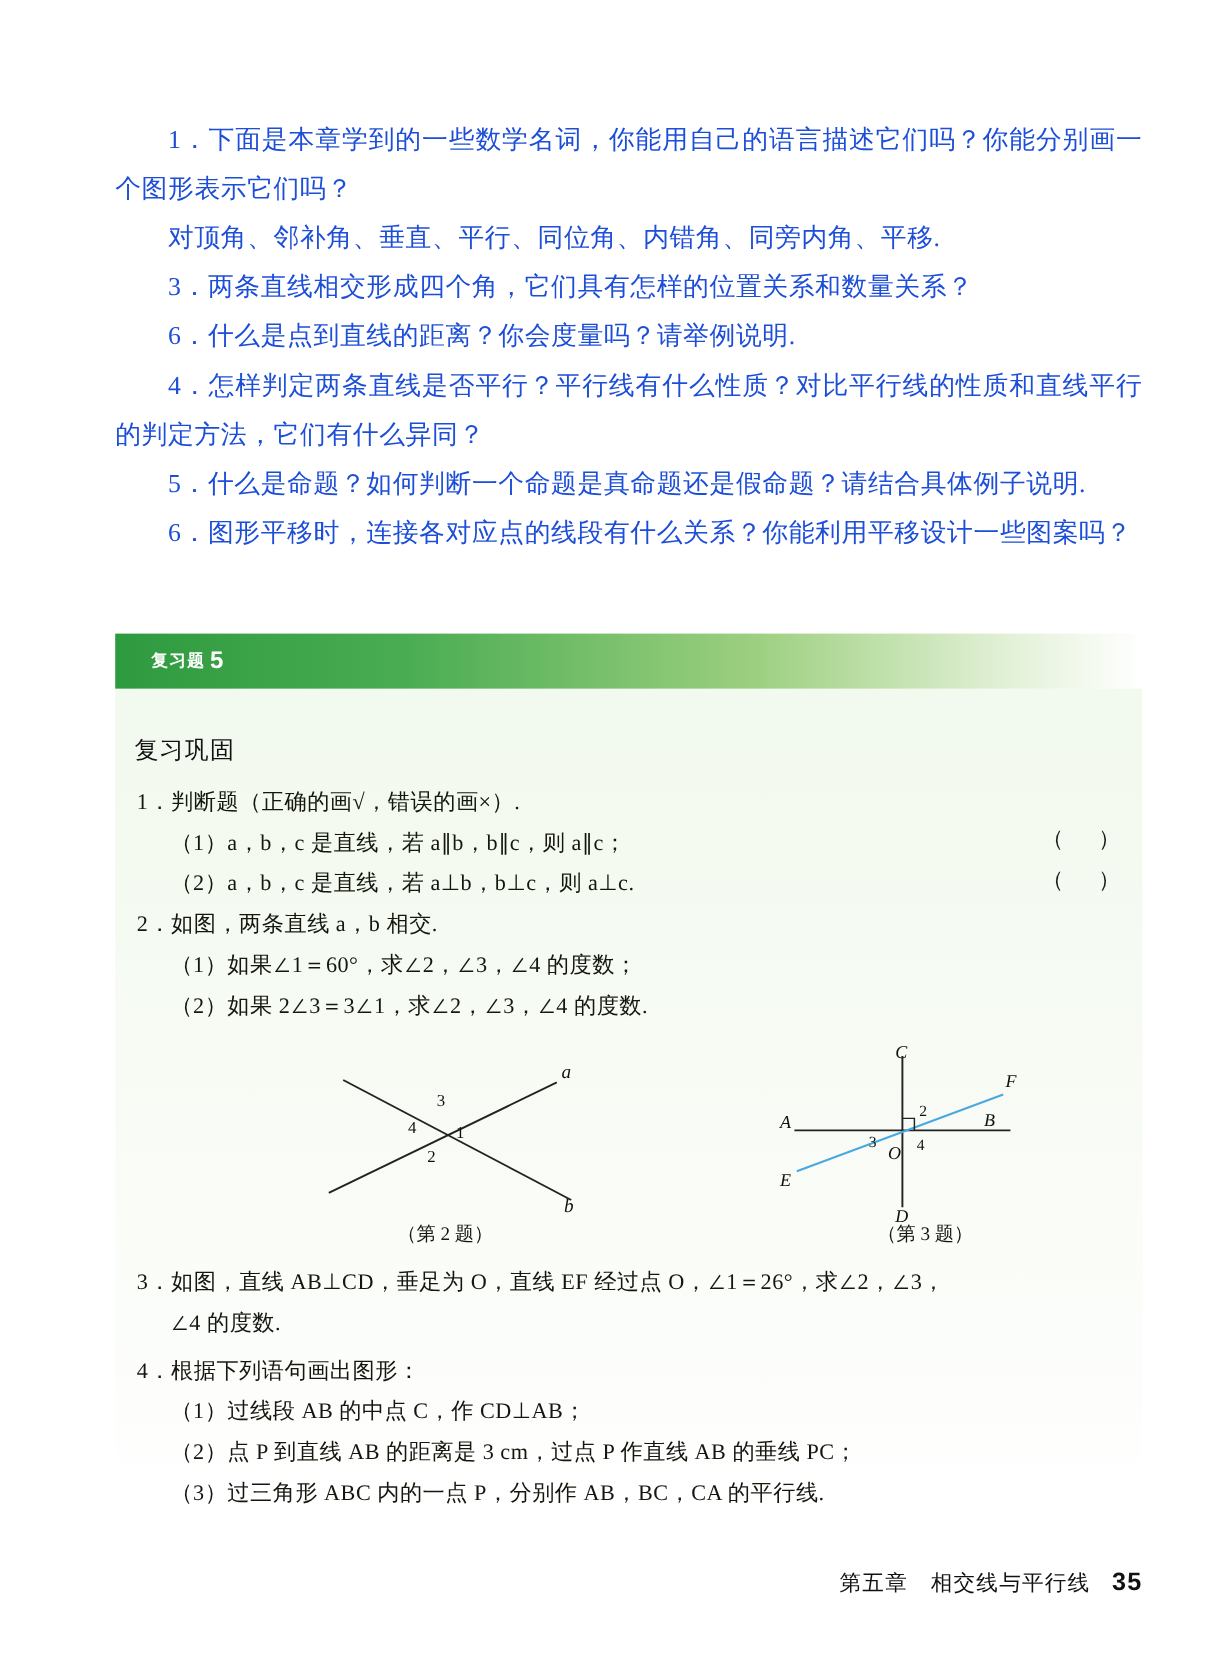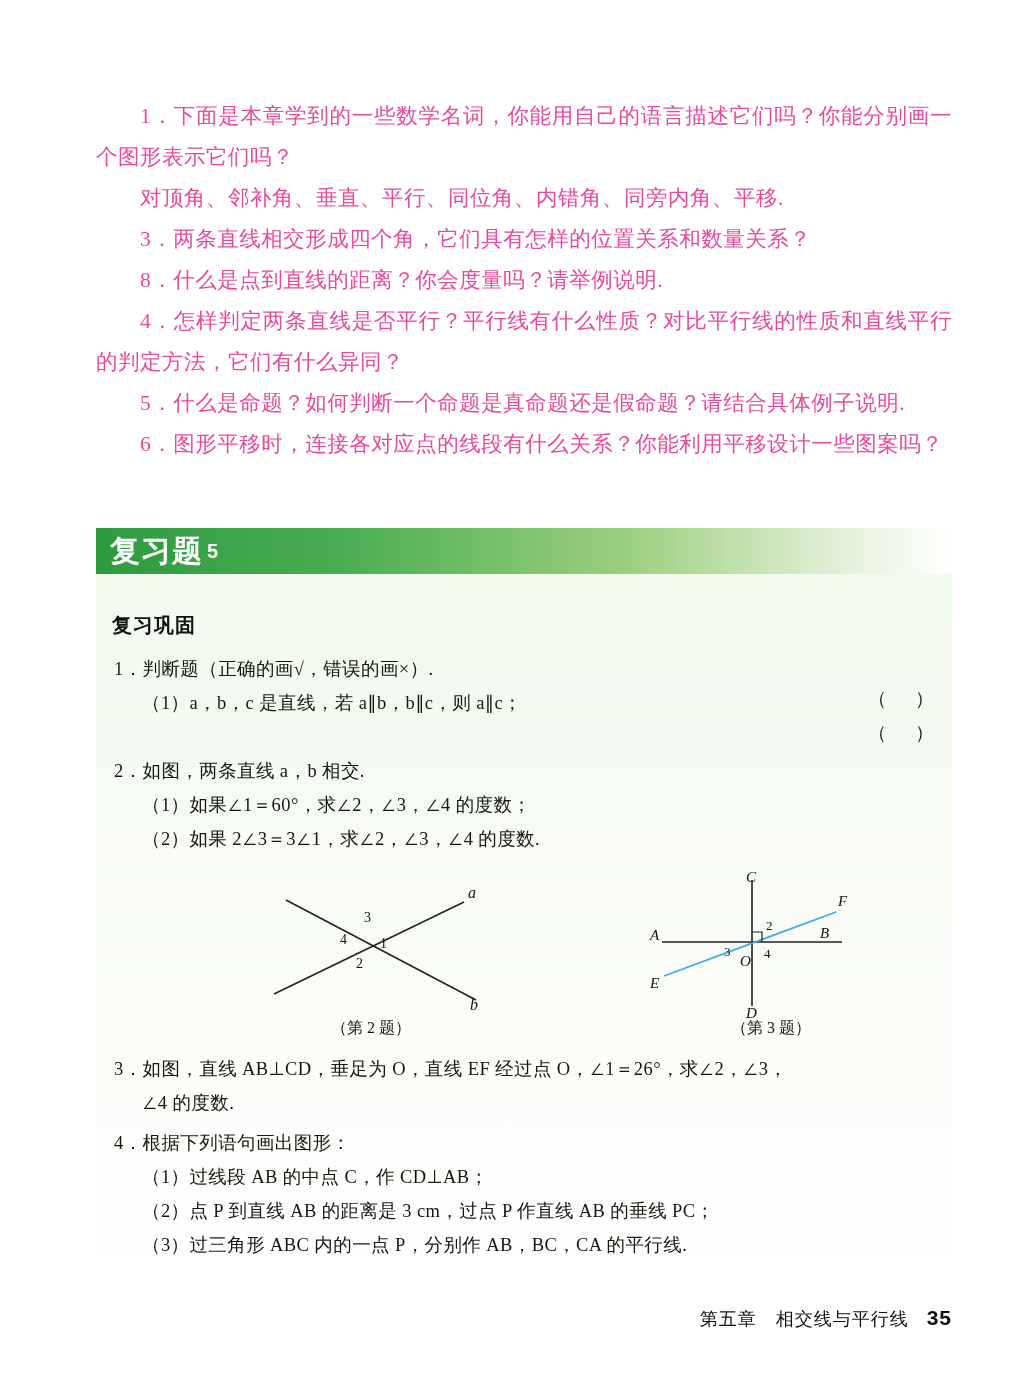--- a/index.html
+++ b/index.html
@@ -25,21 +25,21 @@
   .top-block {
     position: absolute;
     left: 96px;
     top: 96px;
     width: 856px;
   }
   .q-line {
     font-size: 21.5px;
     line-height: 41px;
     letter-spacing: 0.5px;
-    color: #ec4899;
+    color: #1d4ed8;
     text-align: justify;
   }
   .q-line.indent {
     text-indent: 44px;
   }
 
   
   .banner {
     position: absolute;
     left: 96px;
@@ -47,40 +47,40 @@
     width: 856px;
     height: 46px;
     background: linear-gradient(to right, #2e9a3f 0%, #49ac52 28%, #9ccf7f 62%, #e5f2da 88%, #ffffff 100%);
     display: flex;
     align-items: center;
   }
   .banner-text {
     color: #ffffff;
     font-family: "Liberation Sans", sans-serif;
     font-weight: bold;
-    font-size: 30px;
+    font-size: 14px;
     letter-spacing: 1px;
-    padding-left: 14px;
+    padding-left: 30px;
   }
 
   
   .exercise-area {
     position: absolute;
     left: 96px;
     top: 574px;
     width: 856px;
     height: 700px;
     background: linear-gradient(to bottom, #f2f9ee 0%, #f7fbf4 45%, #ffffff 100%);
   }
   .sub-head {
     position: absolute;
     left: 16px;
     top: 38px;
     font-family: "Liberation Sans", sans-serif;
-    font-weight: bold;
+    font-weight: normal;
     font-size: 20px;
     color: #111111;
     letter-spacing: 1px;
   }
 
   .ex {
     position: absolute;
     font-size: 18.5px;
     line-height: 34px;
     color: #15170f;
@@ -124,38 +124,39 @@
 </style>
 </head>
 <body>
 
 <div class="page">
 
   <div class="top-block">
     <div class="q-line indent">1．下面是本章学到的一些数学名词，你能用自己的语言描述它们吗？你能分别画一个图形表示它们吗？</div>
     <div class="q-line indent">对顶角、邻补角、垂直、平行、同位角、内错角、同旁内角、平移.</div>
     <div class="q-line indent">3．两条直线相交形成四个角，它们具有怎样的位置关系和数量关系？</div>
-    <div class="q-line indent">8．什么是点到直线的距离？你会度量吗？请举例说明.</div>
+    <div class="q-line indent">6．什么是点到直线的距离？你会度量吗？请举例说明.</div>
     <div class="q-line indent">4．怎样判定两条直线是否平行？平行线有什么性质？对比平行线的性质和直线平行的判定方法，它们有什么异同？</div>
     <div class="q-line indent">5．什么是命题？如何判断一个命题是真命题还是假命题？请结合具体例子说明.</div>
     <div class="q-line indent">6．图形平移时，连接各对应点的线段有什么关系？你能利用平移设计一些图案吗？</div>
   </div>
 
   <div class="banner">
     <span class="banner-text">复习题</span>
     <span class="banner-text" style="padding-left:4px;font-size:20px;">5</span>
   </div>
 
   <div class="exercise-area">
 
     <div class="sub-head">复习巩固</div>
 
     <div class="ex" style="left:18px; top:78px; width:700px;">
       <span>1．判断题（正确的画√，错误的画×）.</span>
       <span class="sub-item">（1）a，b，c 是直线，若 a∥b，b∥c，则 a∥c；</span>
+      <span class="sub-item">（2）a，b，c 是直线，若 a⊥b，b⊥c，则 a⊥c.</span>
     </div>
     <div class="paren-slot" style="left:772px; top:112px;">（    ）</div>
     <div class="paren-slot" style="left:772px; top:146px;">（    ）</div>
 
     <div class="ex" style="left:18px; top:180px; width:760px;">
       <span>2．如图，两条直线 a，b 相交.</span>
       <span class="sub-item">（1）如果∠1＝60°，求∠2，∠3，∠4 的度数；</span>
       <span class="sub-item">（2）如果 2∠3＝3∠1，求∠2，∠3，∠4 的度数.</span>
     </div>
 

